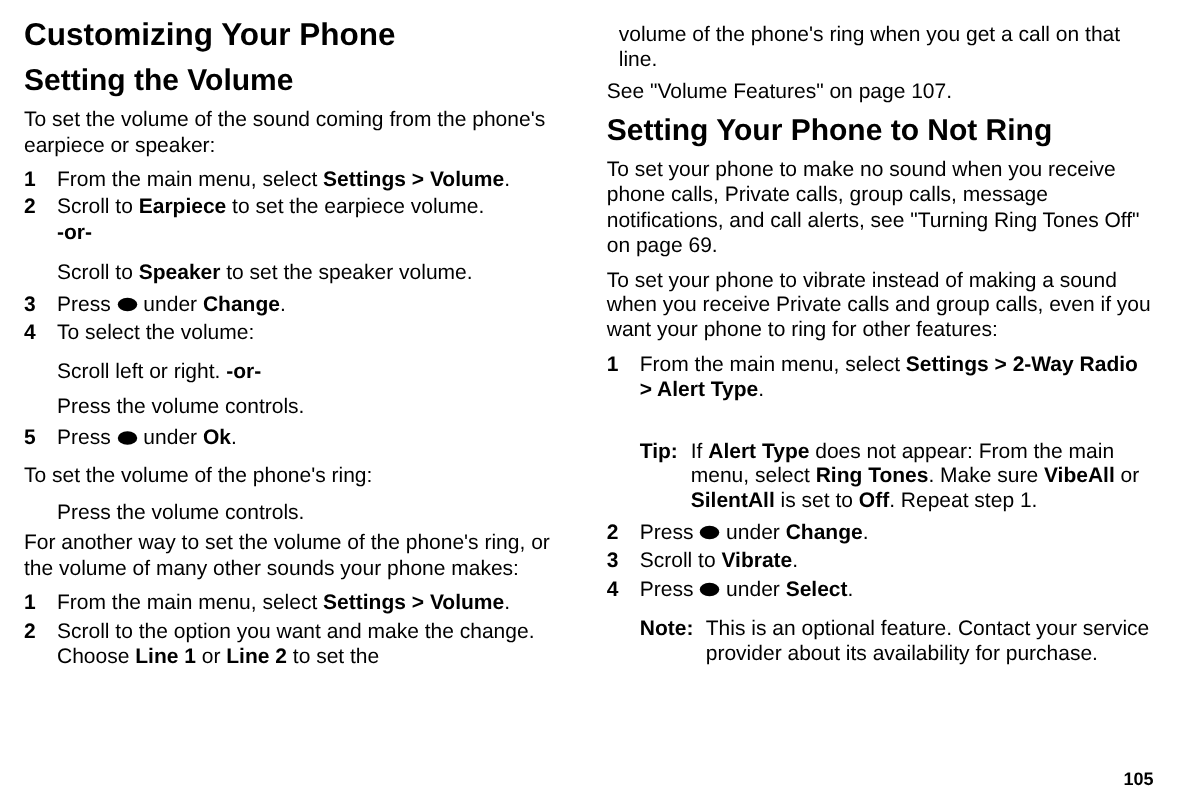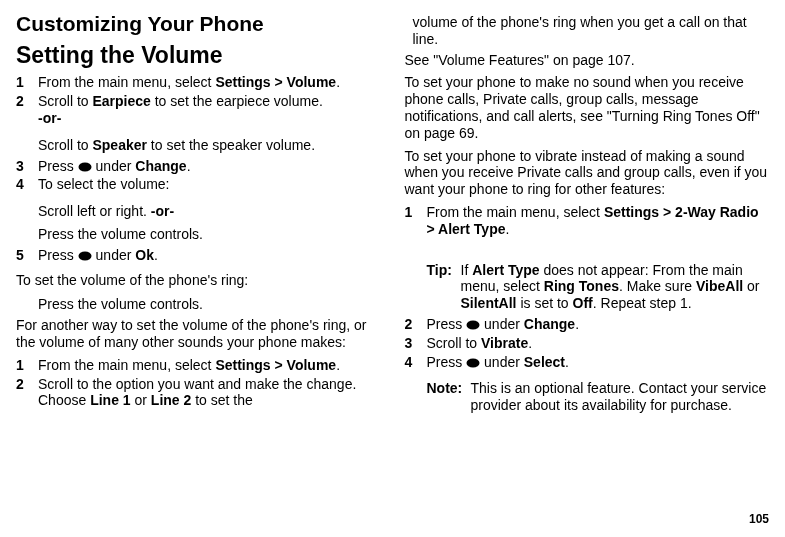--- a/index.html
+++ b/index.html
@@ -23,21 +23,21 @@
     display: flex;
     flex-direction: column;
   }
   h1 {
     font-size: 21px;
     font-weight: bold;
     margin: 0 0 6px 0;
     line-height: 1.1;
   }
   h2 {
-    font-size: 23px;
+    font-size: 20px;
     font-weight: bold;
     margin: 2px 0 6px 0;
     line-height: 1.1;
   }
   p {
     margin: 0 0 6px 0;
   }
   ol {
     margin: 0 0 6px 0;
     padding-left: 0;
@@ -88,20 +88,21 @@
   }
 </style>
 </head>
 <body>
 
 <div class="columns">
 
   <div class="col">
     <h1>Customizing Your Phone</h1>
     <h2>Setting the Volume</h2>
+    <p>To set the volume of the sound coming from the phone's earpiece or speaker:</p>
 
     <ol>
       <li>
         <span class="num">1</span>
         <span class="body">
           <span>From the main menu, select </span><b>Settings &gt; Volume</b><span>.</span>
         </span>
       </li>
       <li>
         <span class="num">2</span>
@@ -164,20 +165,21 @@
           <span>Scroll to the option you want and make the change. Choose </span><b>Line 1</b><span> or </span><b>Line 2</b><span> to set the </span>
         </span>
       </li>
     </ol>
   </div>
 
   <div class="col">
     <p class="sub" style="margin-left:8px">volume of the phone's ring when you get a call on that line.</p>
     <p>See "Volume Features" on page 107.</p>
 
+    <h2>Setting Your Phone to Not Ring</h2>
     <p>To set your phone to make no sound when you receive phone calls, Private calls, group calls, message notifications, and call alerts, see "Turning Ring Tones Off" on page 69.</p>
     <p>To set your phone to vibrate instead of making a sound when you receive Private calls and group calls, even if you want your phone to ring for other features:</p>
 
     <ol>
       <li>
         <span class="num">1</span>
         <span class="body">
           <span>From the main menu, select </span><b>Settings &gt; 2-Way Radio &gt; Alert Type</b><span>.</span>
         </span>
       </li>

